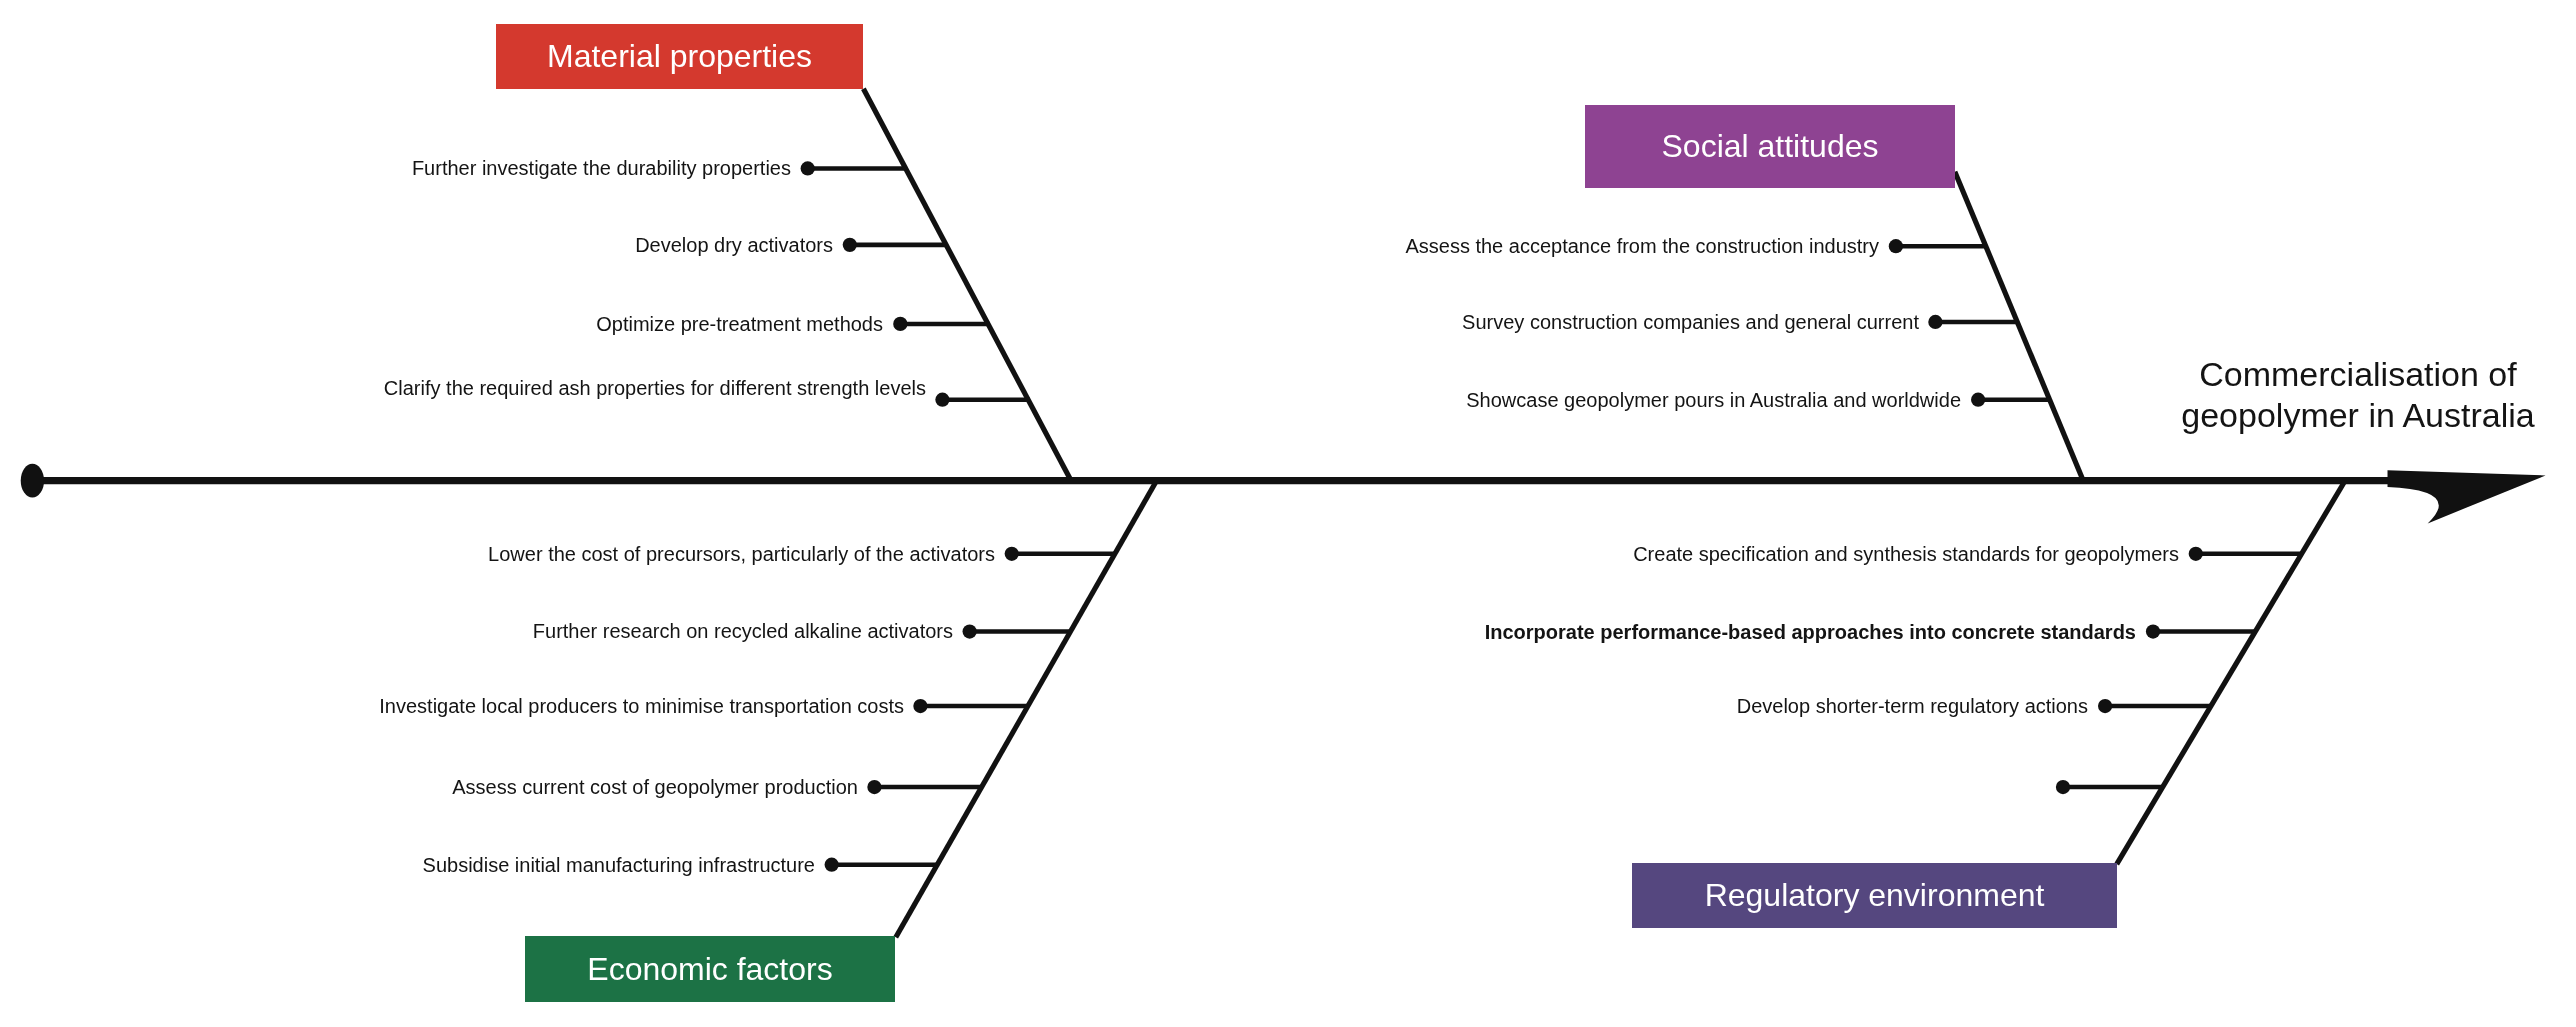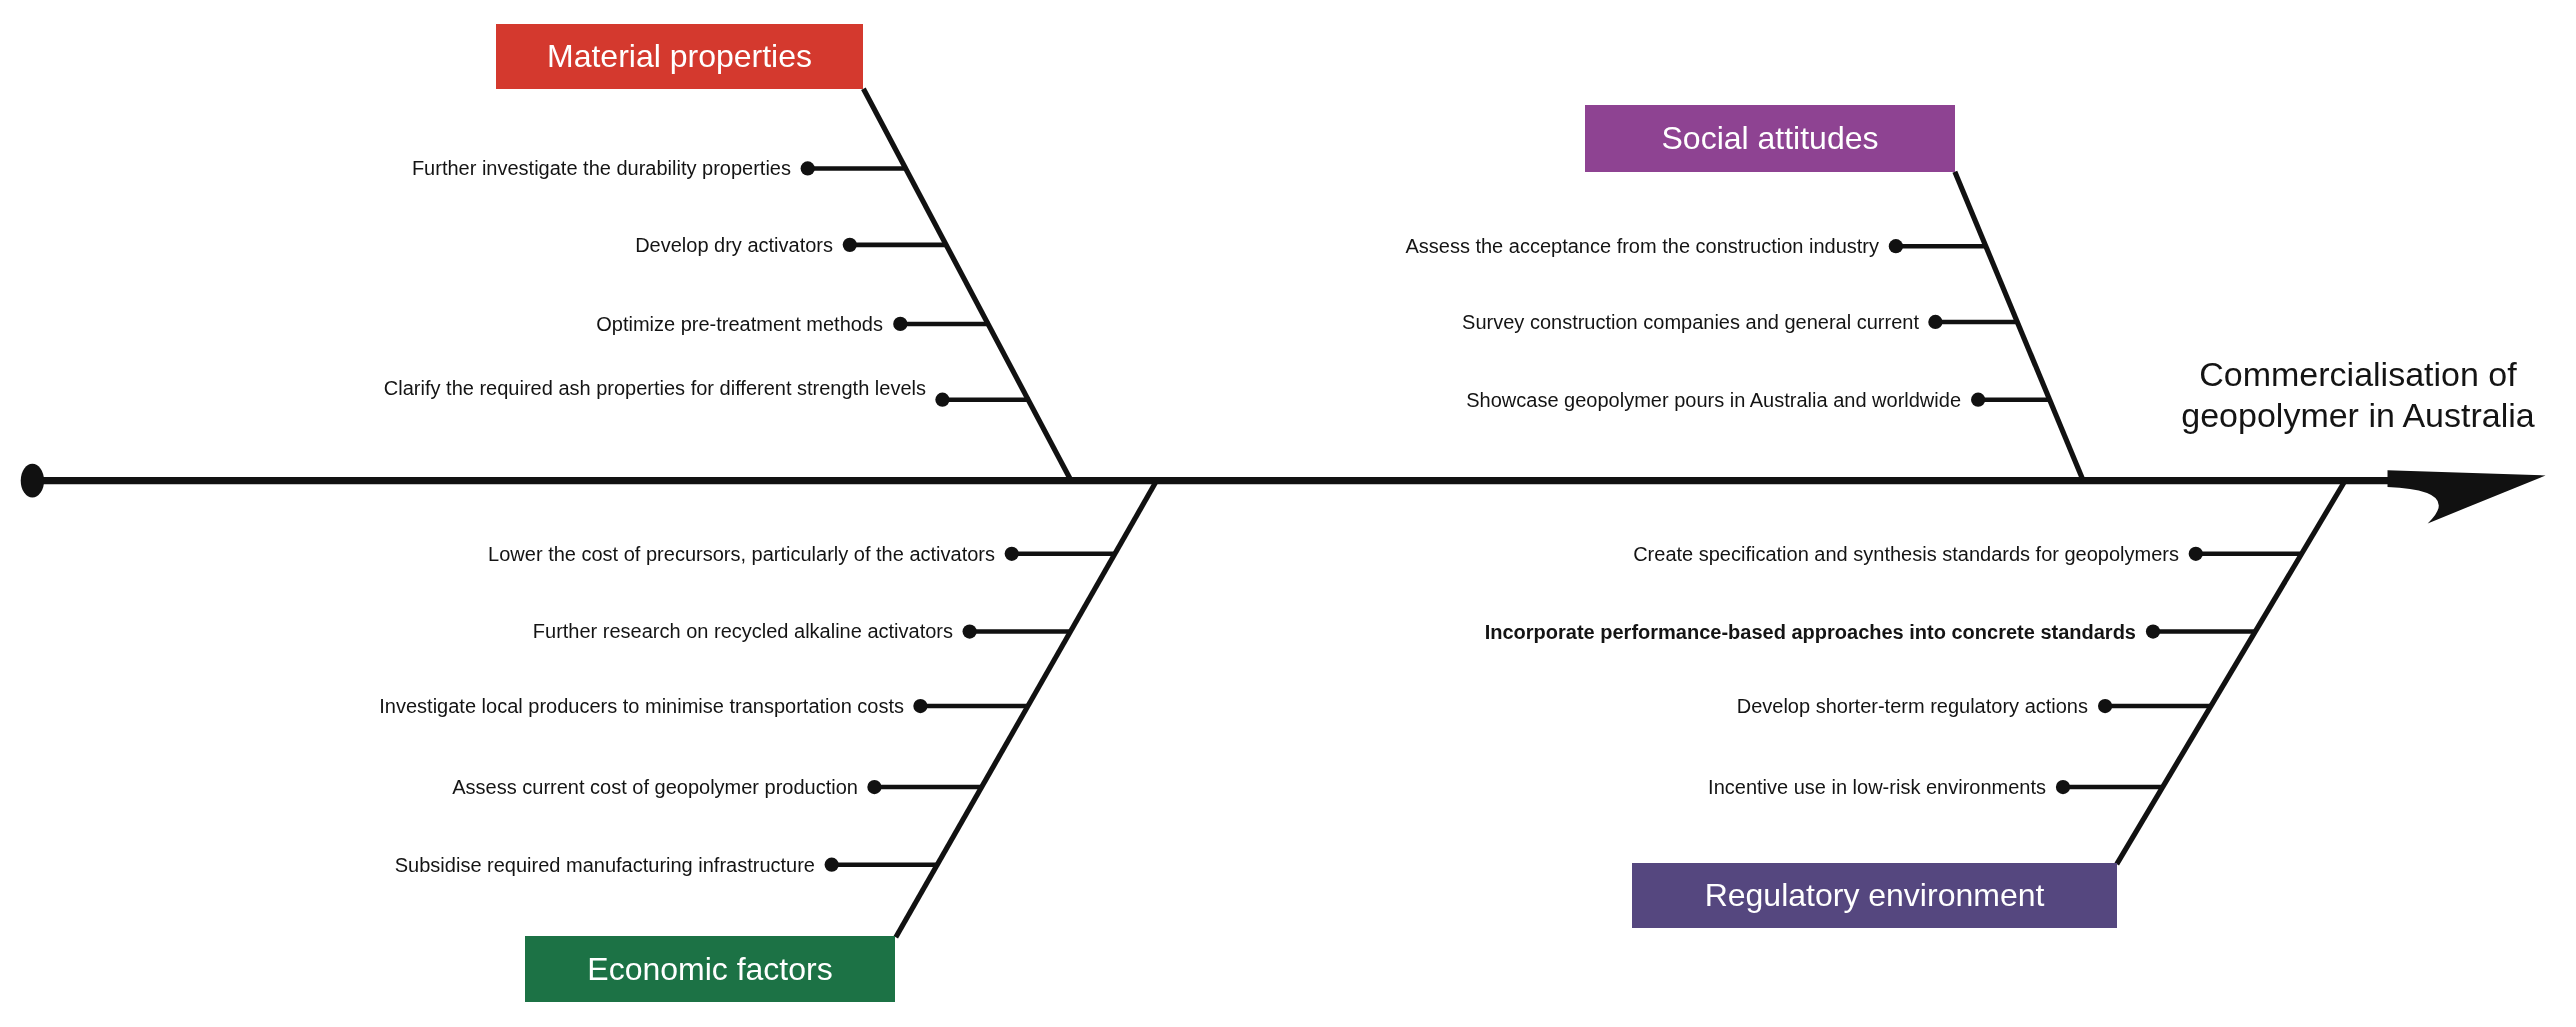--- a/index.html
+++ b/index.html
@@ -62,40 +62,39 @@
     <circle cx="3390" cy="855" r="11" fill="#111"></circle>
     <line x1="3324" y1="975" x2="3480" y2="975" stroke="#111" stroke-width="7"></line>
     <circle cx="3324" cy="975" r="11" fill="#111"></circle>
     <line x1="3250" y1="1090" x2="3412" y2="1090" stroke="#111" stroke-width="7"></line>
     <circle cx="3250" cy="1090" r="11" fill="#111"></circle>
     <line x1="3185" y1="1215" x2="3337" y2="1215" stroke="#111" stroke-width="7"></line>
     <circle cx="3185" cy="1215" r="11" fill="#111"></circle>
   </svg>
 
   <div class="cat-label" style="left: 496px; top: 24px; width: 367px; height: 65px; background-color: rgb(212, 57, 46);">Material properties</div>
-  <div class="cat-label" style="left: 1585px; top: 105px; width: 370px; height: 67px; background-color: rgb(142, 67, 146);">Social attitudes</div>
+  <div class="cat-label" style="left: 1585px; top: 105px; width: 370px; height: 83px; background-color: rgb(142, 67, 146);">Social attitudes</div>
   <div class="cat-label" style="left: 525px; top: 936px; width: 370px; height: 66px; background-color: rgb(28, 114, 69);">Economic factors</div>
   <div class="cat-label" style="left: 1632px; top: 863px; width: 485px; height: 65px; background-color: rgb(85, 71, 127);">Regulatory environment</div>
 
   <div class="item" style="right:1785px;top:148px;">Further investigate the durability properties</div>
   <div class="item" style="right:1743px;top:225px;">Develop dry activators</div>
   <div class="item" style="right:1693px;top:304px;">Optimize pre-treatment methods</div>
   <div class="item" style="right:1650px;top:368px;">Clarify the required ash properties for different strength levels</div>
 
   <div class="item" style="right:697px;top:226px;">Assess the acceptance from the construction industry</div>
   <div class="item" style="right:657px;top:302px;">Survey construction companies and general current</div>
   <div class="item" style="right:615px;top:380px;">Showcase geopolymer pours in Australia and worldwide</div>
 
   <div class="item" style="right:1581px;top:534px;">Lower the cost of precursors, particularly of the activators</div>
   <div class="item" style="right:1623px;top:611px;">Further research on recycled alkaline activators</div>
   <div class="item" style="right:1672px;top:686px;">Investigate local producers to minimise transportation costs</div>
   <div class="item" style="right:1718px;top:767px;">Assess current cost of geopolymer production</div>
-  <div class="item" style="right:1761px;top:845px;">Subsidise required manufacturing infrastructure</div>
+  <div class="item" style="right:1761px;top:845px;">Subsidise initial manufacturing infrastructure</div>
 
   <div class="item" style="right:397px;top:534px;">Create specification and synthesis standards for geopolymers</div>
   <div class="item" style="right:440px;top:612px;font-weight:bold;">Incorporate performance-based approaches into concrete standards</div>
   <div class="item" style="right:488px;top:686px;">Develop shorter-term regulatory actions</div>
-  <div class="item" style="right:530px;top:767px;">Incentive use in low-risk environments</div>
 
   <div class="effect">Commercialisation of geopolymer in Australia</div>
 
 </div>
 
 
 </body></html>

